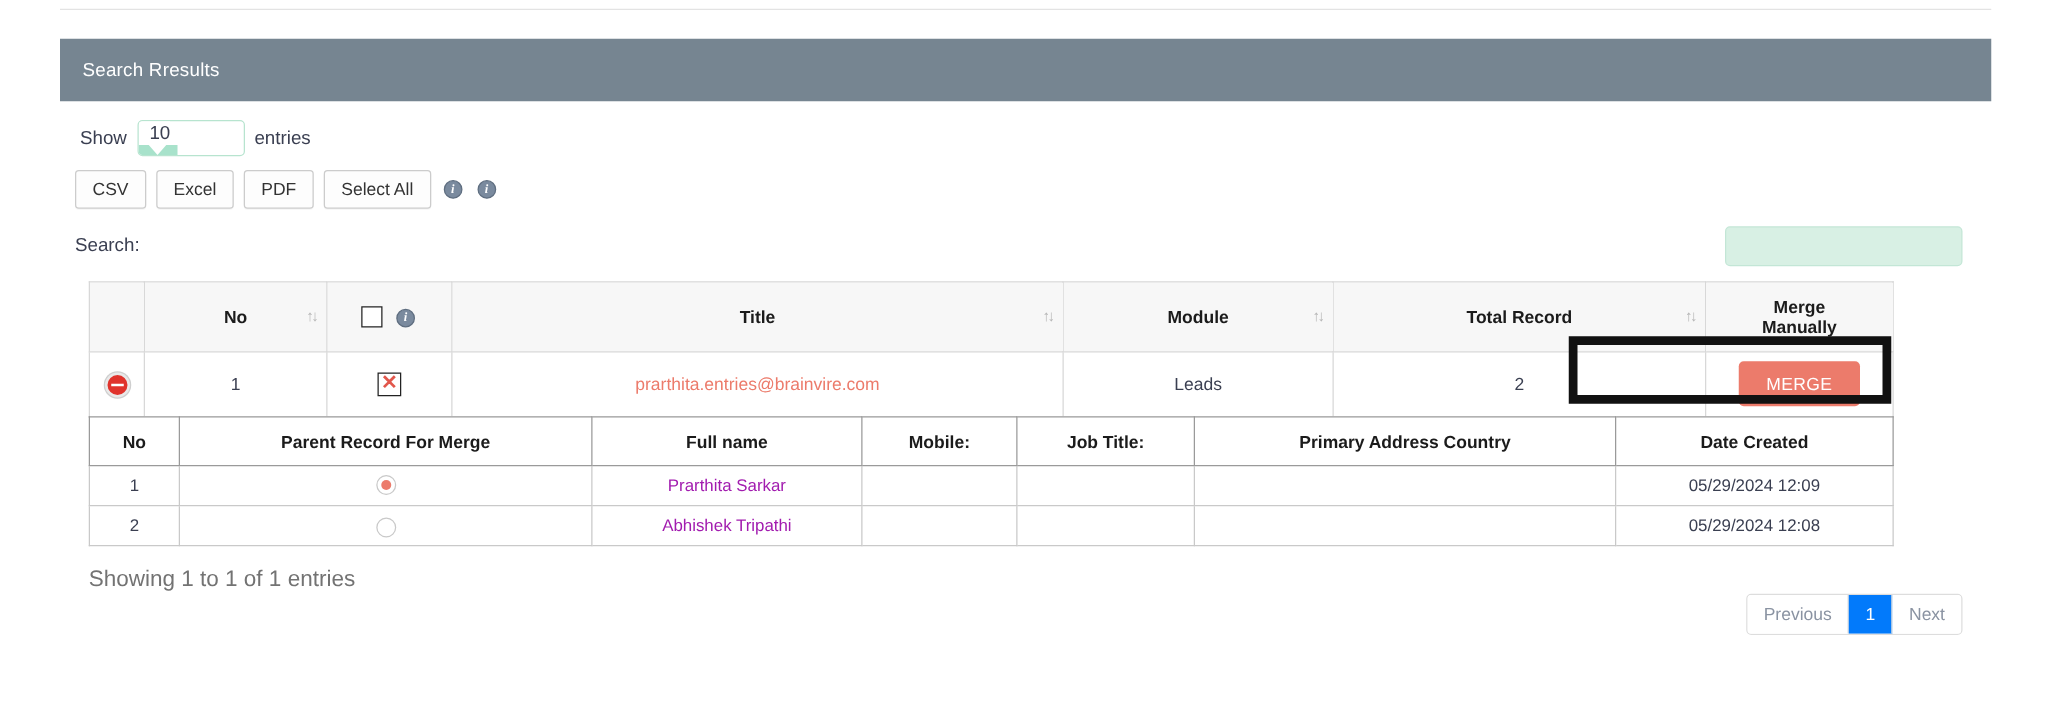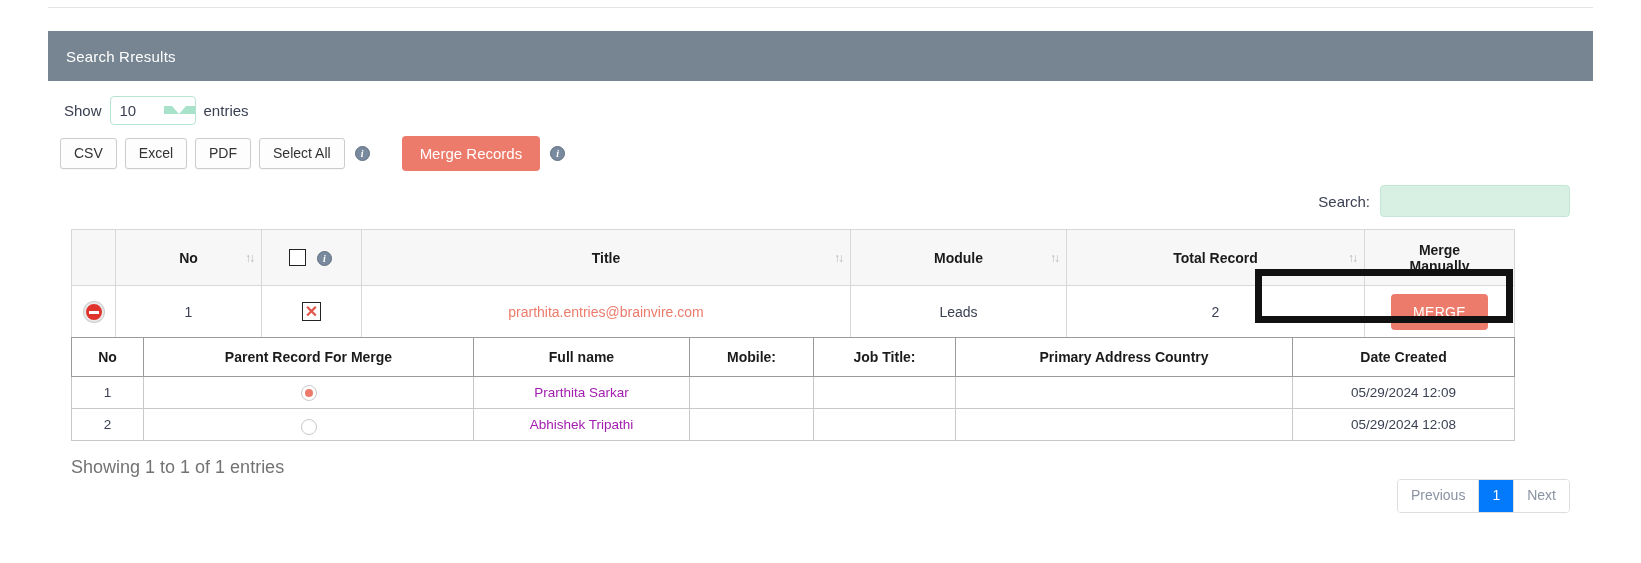--- a/index.html
+++ b/index.html
@@ -27,23 +27,23 @@
     padding-left:18px;
   }
   .panel-head-title { color:#ffffff; font-size:15px; letter-spacing:.2px; }
 
   .panel-body { padding: 14px 12px 0 12px; position:relative; }
 
   
   .length-row { display:flex; align-items:center; gap:0; height:30px; margin-left:4px; }
   .length-label { font-size:15px; color:#3a3f51; margin-right:8px; }
   .select-wrap {
-    display:inline-flex; align-items:center;
+    display:inline-flex; align-items:flex-start;
     border:1px solid #b7e4cf; border-radius:4px; overflow:hidden;
-    height:29px; width:86px; background:#fff;
+    height:29px; width:86px; background:#fff;flex-direction:column;
   }
   .select-value {
     flex:1; display:flex; align-items:center; padding-left:9px;
     font-size:15px; color:#3a3f51; background:#fff;
   }
   .select-arrow {
     width:31px; background:#a8e2cb; display:flex; align-items:center; justify-content:center;
   }
   .caret {
     width:0;height:0;border-left:7px solid transparent;border-right:7px solid transparent;
@@ -65,21 +65,21 @@
     font-family:"Liberation Serif", serif; font-style:italic;
     margin:0 2px; border:1px solid #5f6e80;
   }
   .btn-merge {
     background:#ec7b6b; border:none; border-radius:4px; color:#fff;
     font-size:15px; padding:9px 18px; cursor:pointer; margin-left:22px;
   }
 
   
   .search-row {
-    display:flex; align-items:center; justify-content:flex-end;
+    display:flex; align-items:center; justify-content:space-between;
     margin-top:14px; padding-right:11px;
   }
   .search-label { font-size:15px; color:#3a3f51; margin-right:10px; }
   .search-input {
     width:190px; height:32px; border:1px solid #c3e6d6; border-radius:4px;
     background:#d8f0e4; outline:none; padding:0 8px; font-size:14px;
     font-family:"Liberation Sans", sans-serif;
   }
 
   
@@ -211,21 +211,20 @@
         </span>
         <span class="entries-label">entries</span>
       </div>
 
       <div class="btn-row">
         <button class="btn">CSV</button>
         <button class="btn">Excel</button>
         <button class="btn">PDF</button>
         <button class="btn">Select All</button>
         <span class="info-icon">i</span>
-        <button class="btn-merge">Merge Records</button>
         <span class="info-icon">i</span>
       </div>
 
       <div class="search-row">
         <span class="search-label">Search:</span>
         <input class="search-input" type="text" placeholder="" style="">
       </div>
 
       <table class="main-table">
         <colgroup>

